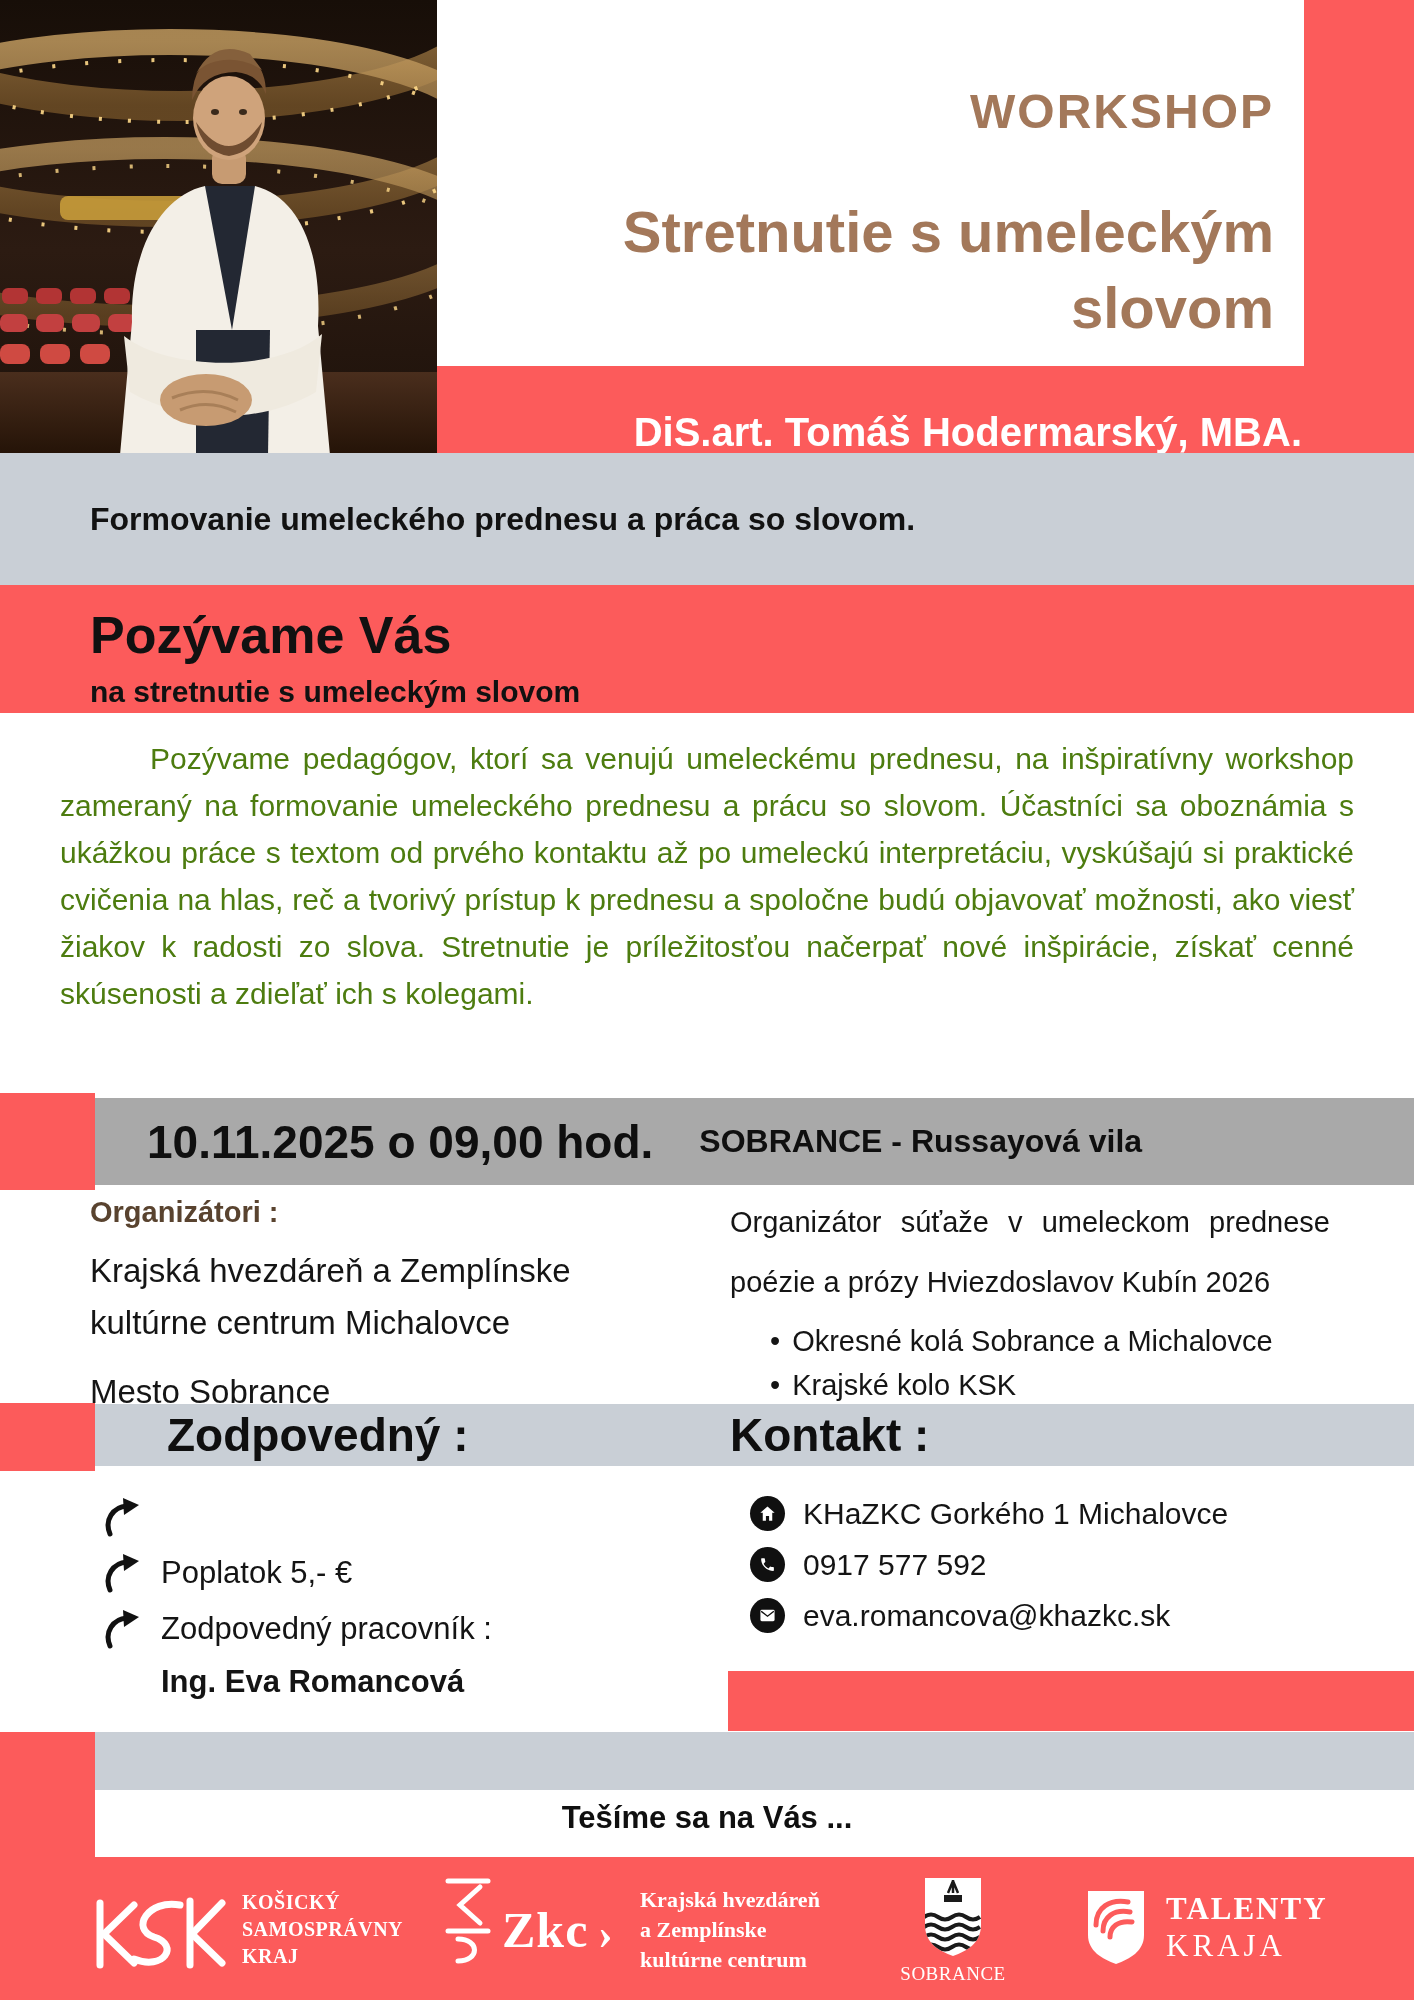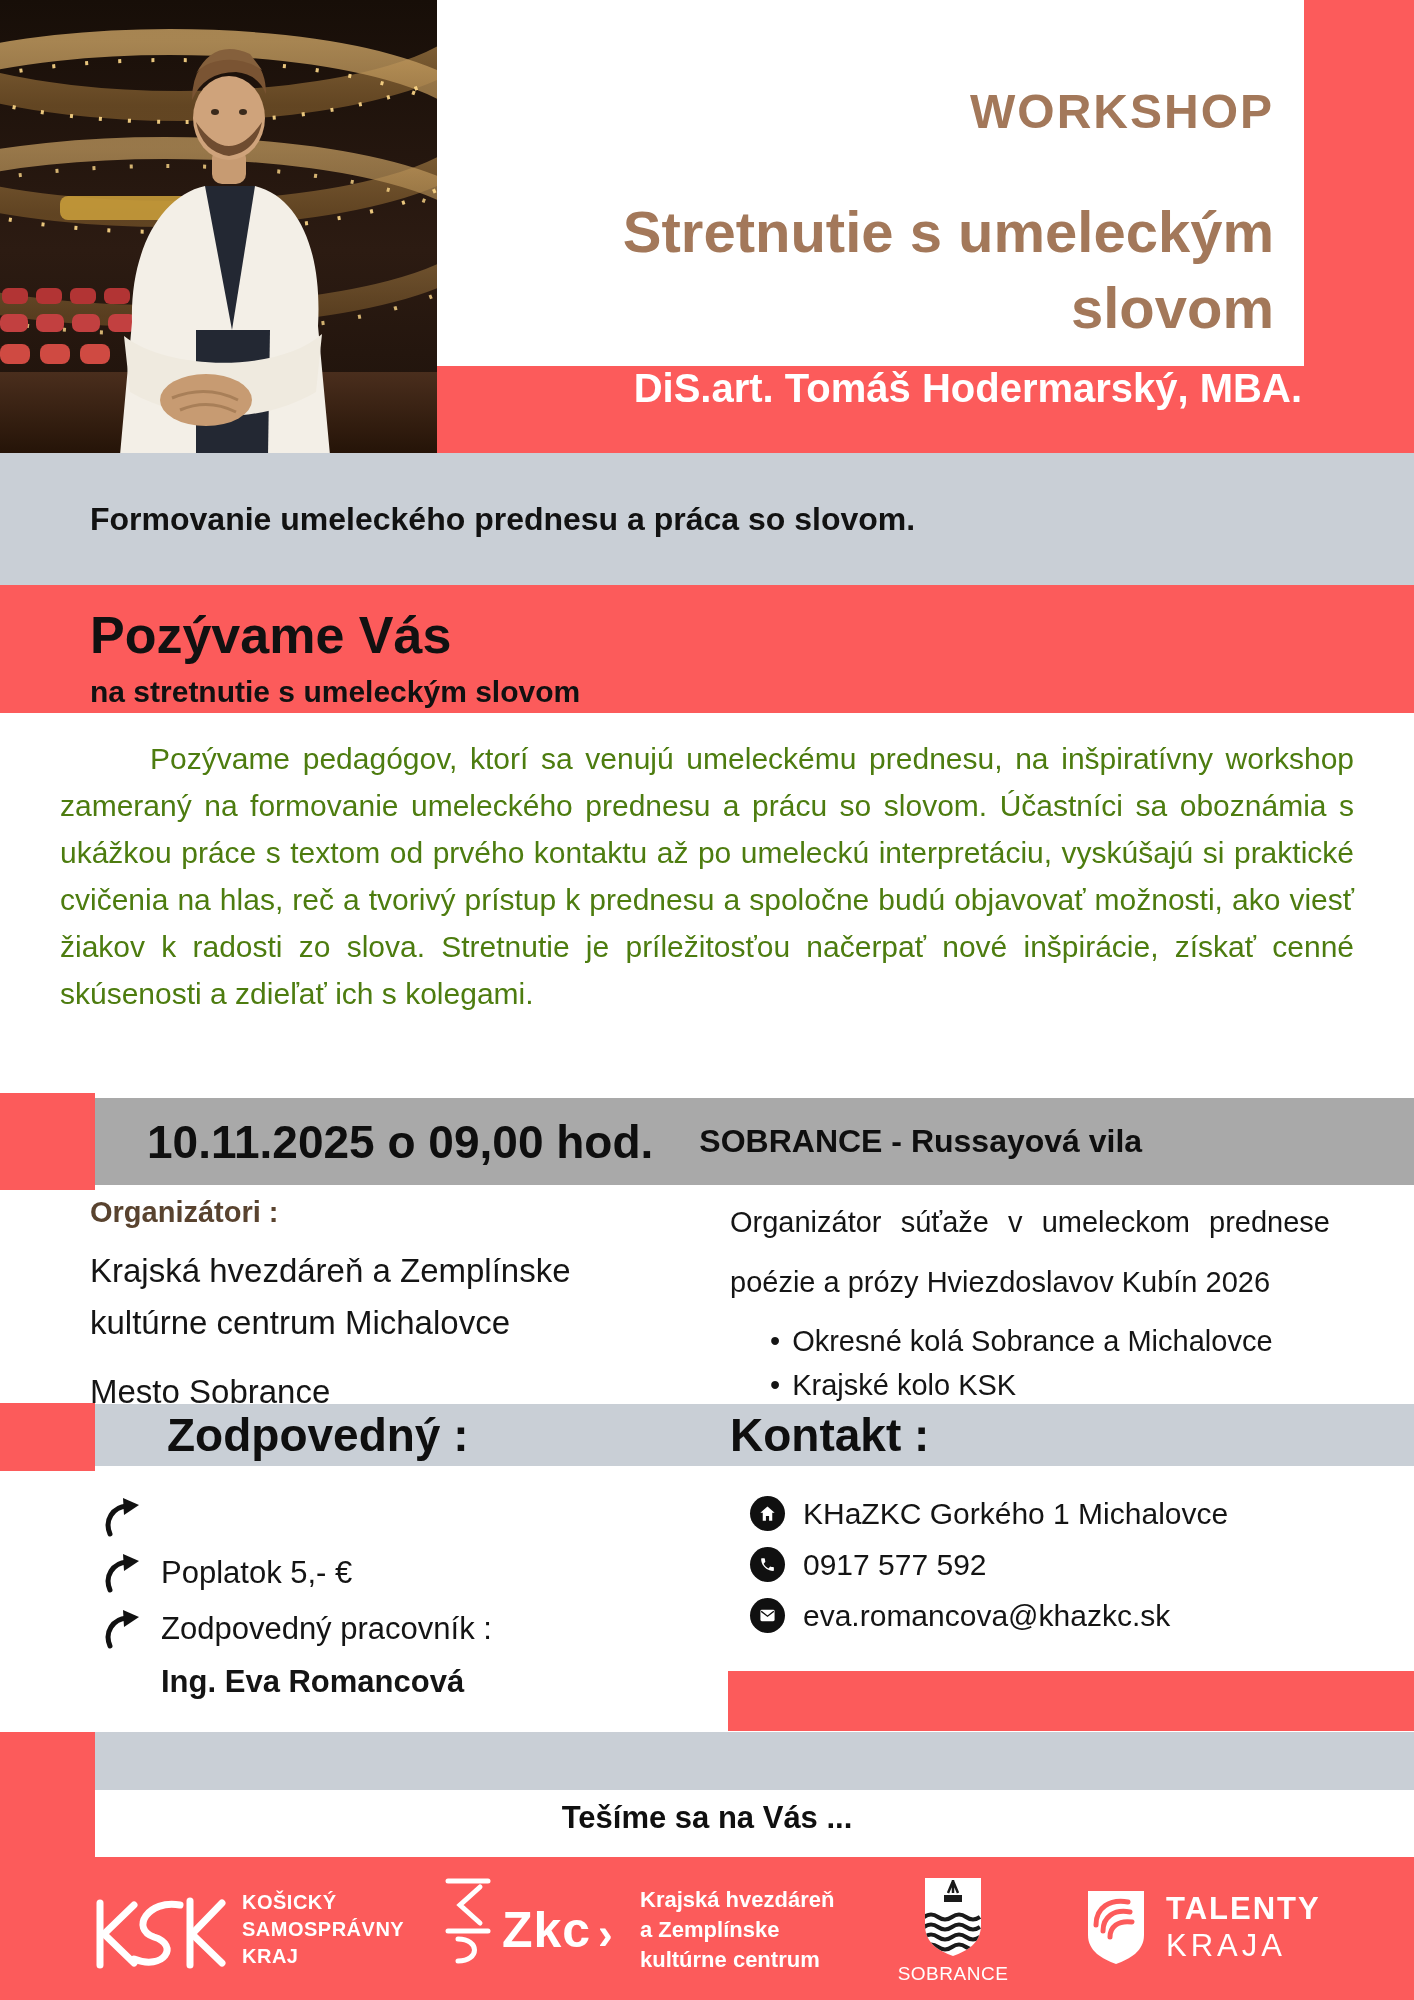--- a/index.html
+++ b/index.html
@@ -12,21 +12,21 @@
 
   
   .photo{left:0;top:0;width:437px;height:455px;background:#140c07;overflow:hidden;}
   .title-area{left:437px;top:0;width:867px;height:366px;background:#fff;
     display:flex;flex-direction:column;align-items:flex-end;box-sizing:border-box;
     padding:88px 30px 0 0;text-align:right;}
   .workshop-label{font-size:48px;font-weight:700;color:#A3785A;letter-spacing:2px;line-height:1;}
   .main-title{margin-top:58px;font-size:58px;font-weight:700;color:#A3785A;line-height:76px;}
   .red-stripe{left:1304px;top:0;width:110px;height:366px;background:#FC5B5B;}
   .name-band{left:437px;top:366px;width:977px;height:89px;background:#FC5B5B;
-    display:flex;align-items:flex-start;justify-content:flex-end;box-sizing:border-box;padding-right:112px;
+    display:flex;align-items:flex-end;justify-content:flex-end;box-sizing:border-box;padding-right:112px;
     color:#fff;font-size:40px;font-weight:700;}
 
   
   .band-formovanie{left:0;top:453px;width:1414px;height:132px;background:#C9CFD6;
     display:flex;align-items:center;box-sizing:border-box;padding-left:90px;
     font-size:32px;font-weight:700;color:#121212;}
   .band-pozyvame{left:0;top:585px;width:1414px;height:128px;background:#FC5B5B;
     box-sizing:border-box;padding:24px 0 0 90px;color:#111;}
   .invite-heading{font-size:52px;font-weight:700;line-height:1;}
   .invite-sub{margin-top:14px;font-size:30px;font-weight:700;}
@@ -68,21 +68,21 @@
   .contact-row{position:absolute;display:flex;align-items:center;}
   .circ-ic{width:35px;height:35px;border-radius:50%;background:#101010;margin-right:18px;
     display:flex;align-items:center;justify-content:center;flex:0 0 auto;}
   .contact-text{font-size:30px;color:#141414;}
   .contact-red-rect{left:728px;top:1671px;width:686px;height:60px;background:#FC5B5B;}
 
   
   .bottom-gray{left:95px;top:1732px;width:1319px;height:58px;background:#C9CFD6;}
   .bottom-red-col{left:0;top:1732px;width:95px;height:268px;background:#FC5B5B;}
   .closing{left:0;top:1800px;width:1414px;text-align:center;font-size:31px;font-weight:700;color:#101010;}
-  .footer{left:0;top:1857px;width:1414px;height:143px;background:#FC5B5B;color:#fff;}
+  .footer{left:0;top:1857px;width:1414px;height:143px;background:#FC5B5B;color:#fff;font-family:Liberation Serif, serif;}
   .f-abs{position:absolute;}
   .ksk-lines{font-size:20px;font-weight:700;line-height:27px;letter-spacing:.5px;}
   .zkc-word{font-size:50px;font-weight:700;letter-spacing:1px;}
   .zkc-chev{font-size:44px;font-weight:700;}
   .zkc-lines{font-size:22px;font-weight:700;line-height:30px;}
   .sob-label{font-size:19px;letter-spacing:.5px;text-align:center;width:120px;}
   .tal-1{font-size:31px;font-weight:700;letter-spacing:2px;}
   .tal-2{font-size:31px;font-weight:400;letter-spacing:4px;line-height:38px;}
 </style>
 </head>

